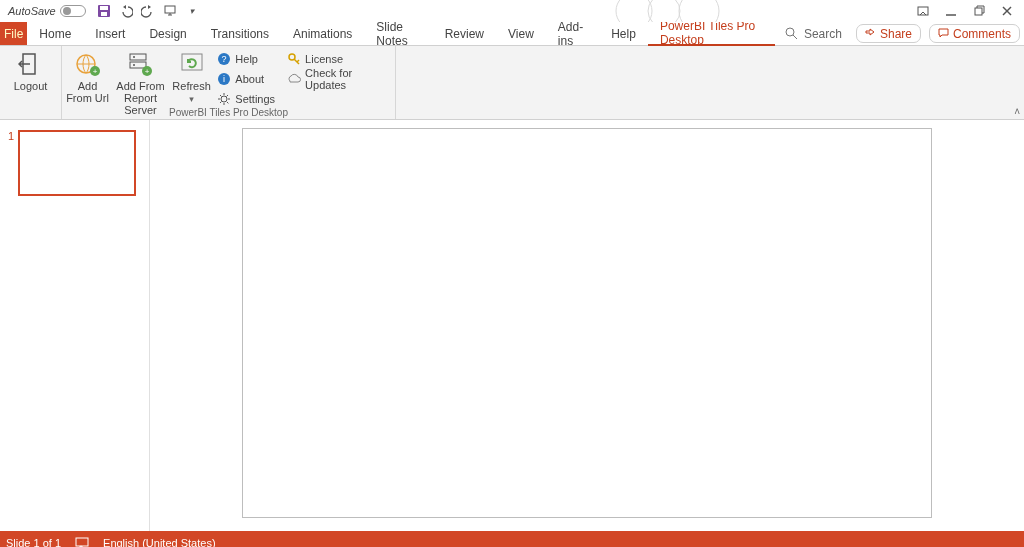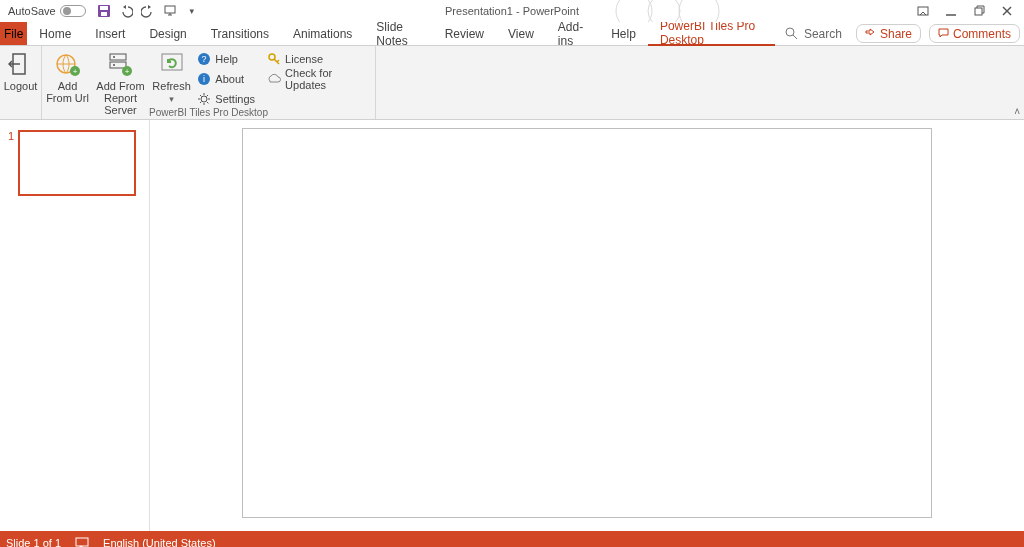--- a/index.html
+++ b/index.html
@@ -7,20 +7,21 @@
 
   
   .titlebar {
     height: 22px;
     background: #fff;
     display: flex;
     align-items: center;
     font-size: 11px;
     color: #444;
     position: relative;
+    font-style: italic;
   }
   .titlebar .autosave { margin-left: 8px; display: flex; align-items: center; gap: 4px; }
   .titlebar .toggle {
     width: 26px; height: 12px; border: 1px solid #999; border-radius: 7px;
     display: inline-flex; align-items: center; justify-content: flex-start; padding: 0 2px;
   }
   .titlebar .toggle-knob { width: 8px; height: 8px; border-radius: 50%; background: #999; }
   .titlebar .qat { margin-left: 10px; display: flex; align-items: center; gap: 6px; }
   .titlebar .qat .qitem { width: 16px; height:16px; display:flex; align-items:center; justify-content:center; color:#555; }
   .titlebar .title-center {
@@ -37,21 +38,21 @@
   .tabs {
     height: 24px;
     background: #fff;
     display: flex;
     align-items: stretch;
     border-bottom: 1px solid #d0d0d0;
     font-size: 12px;
     color: #444;
   }
   .tabs .file {
-    background: #d24726; color: #000000; width: 32px; display:flex; align-items:center; justify-content:center;
+    background: #d24726; color: #fef9c3; width: 32px; display:flex; align-items:center; justify-content:center;
     font-size: 12px; padding: 8px 4px;
   }
   .tabs .tab { padding: 0 12px; display:flex; align-items:center; cursor:default;}
   .tabs .tab.active { color: #c43e1c; border-bottom: 2px solid #c43e1c; margin-bottom:-1px; }
   .tabs .spacer { flex:1; }
   .tabs .search { display:flex; align-items:center; gap:6px; color:#666; padding: 0 10px;}
   .tabs .share-btn, .tabs .comments-btn {
     border: 1px solid #d0d0d0; padding: 1px 8px; margin: 2px 4px; border-radius:7px;
     display:flex; align-items:center; gap:4px; color:#c43e1c; font-size:12px;
   }
@@ -157,21 +158,20 @@
     </span>
     <span class="qitem" style="font-size:9px;">▾</span>
   </div>
 
   <svg class="deco-circles" viewBox="0 0 160 22">
     <circle cx="30" cy="11" r="18" fill="none" stroke="#000"></circle>
     <circle cx="60" cy="11" r="16" fill="none" stroke="#000"></circle>
     <circle cx="95" cy="11" r="20" fill="none" stroke="#000"></circle>
   </svg>
 
-  <div class="title-center">Presentation1 - PowerPoint</div>
 
   <div class="win-icons">
     <span>
       <svg width="14" height="14" viewBox="0 0 14 14">
           <rect x="2" y="3" width="10" height="8" fill="none" stroke="#555"></rect>
           <path d="M4 11l3-3 3 3" fill="none" stroke="#555"></path>
         </svg>
     </span>
     <span>
       <svg width="12" height="12" viewBox="0 0 12 12">
@@ -229,21 +229,21 @@
       <svg width="11" height="11" viewBox="0 0 11 11">
           <path d="M1 1h9v6H4l-2 2V7H1z" fill="none" stroke="#c43e1c"></path>
         </svg>
     </span>
     <span>Comments</span>
   </div>
 </div>
 
 <div class="ribbon">
 
-  <div class="group" style="width:42px;">
+  <div class="group" style="width:62px;">
     <div class="items">
       <div class="bigbtn" style="width:38px;">
         <span class="icon">
           <svg width="26" height="26" viewBox="0 0 26 26">
               <rect x="5" y="3" width="12" height="20" fill="none" stroke="#555" stroke-width="1.5"></rect>
               <path d="M2 13h10M4 10l-3 3 3 3" fill="none" stroke="#555" stroke-width="1.5"></path>
             </svg>
         </span>
         <span>Logout</span>
       </div>

